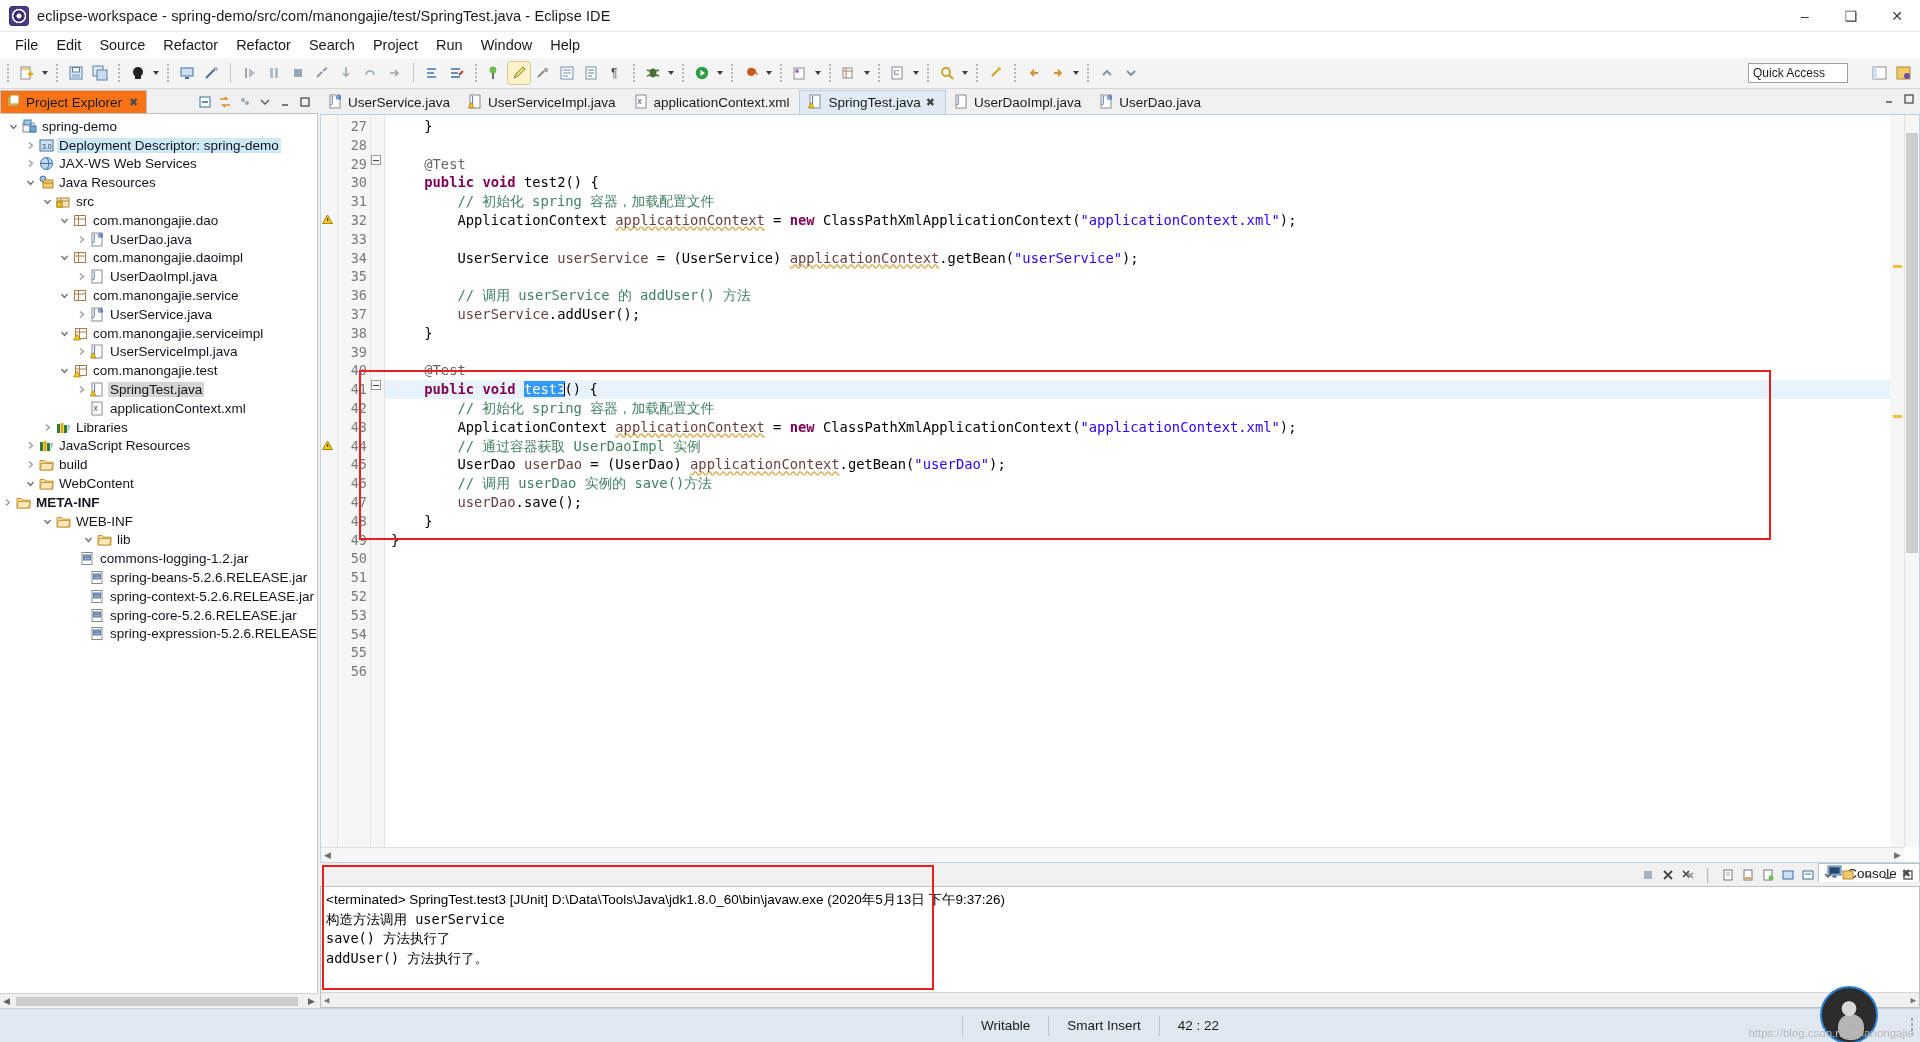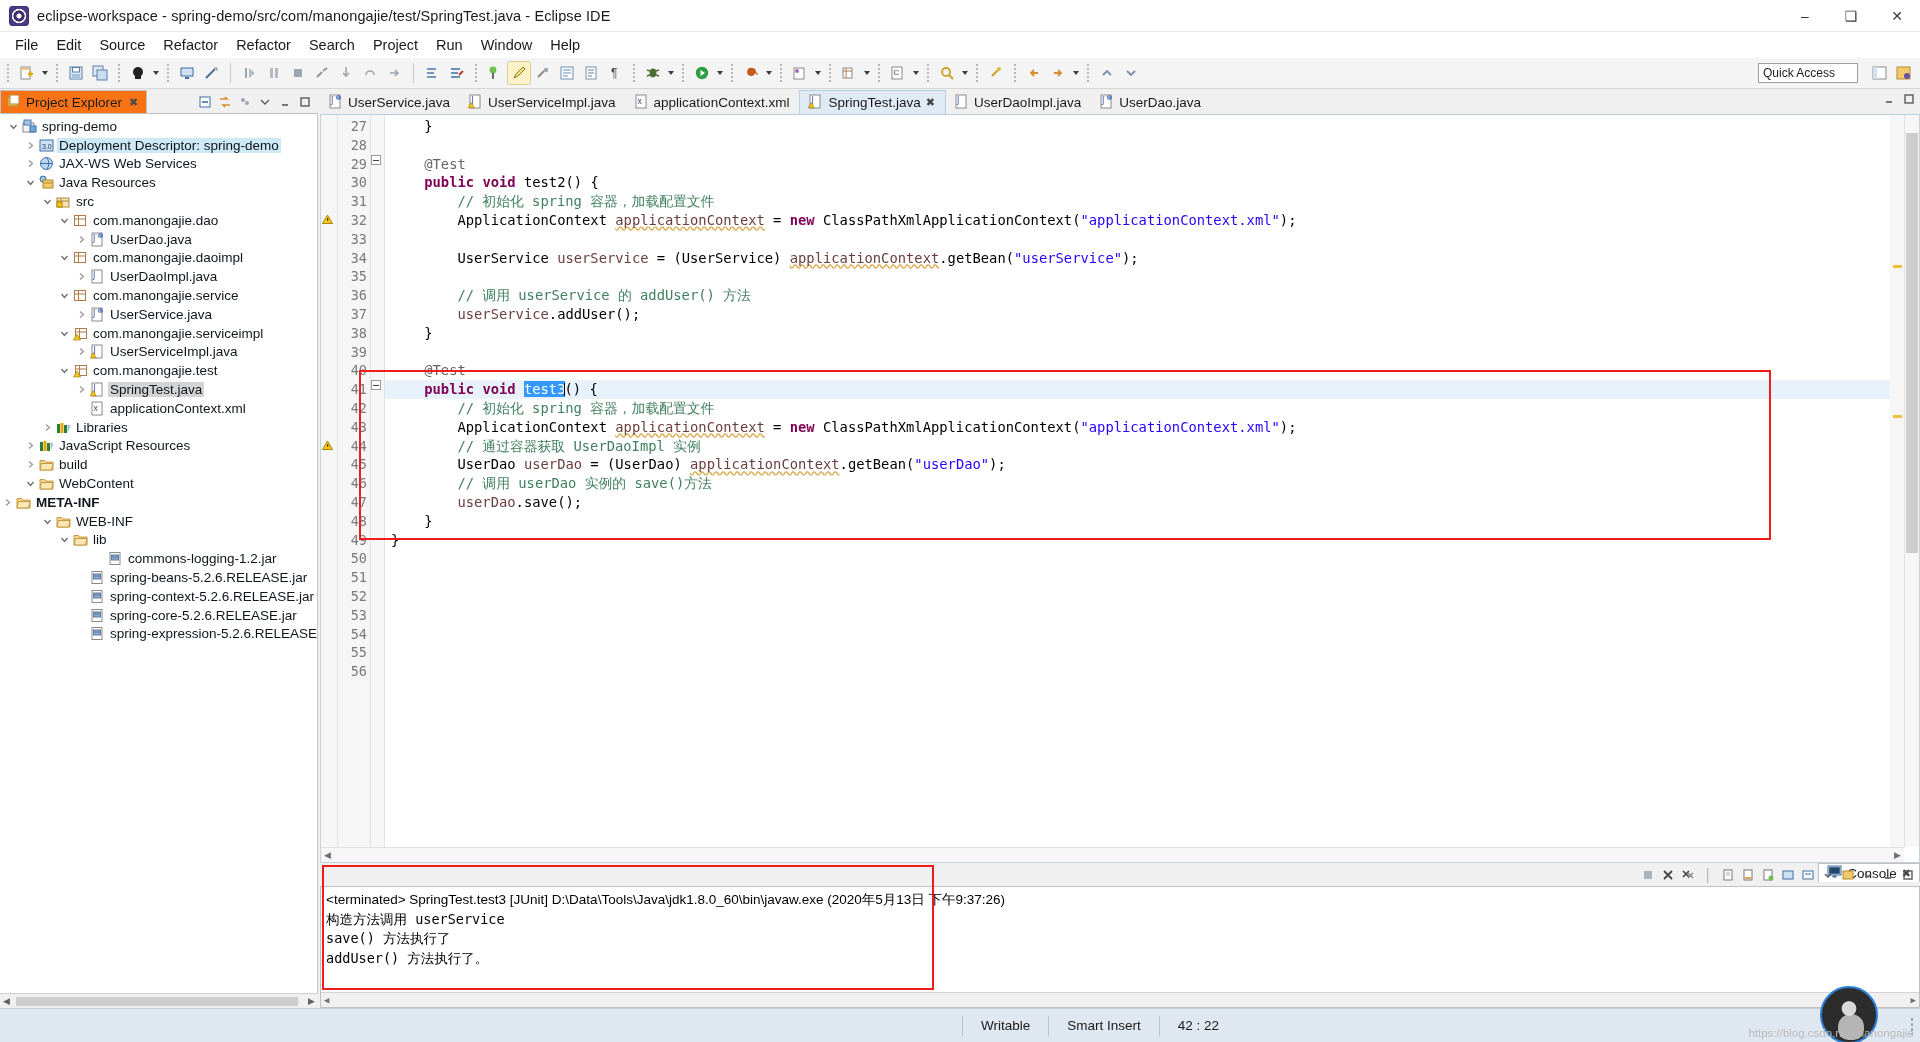--- a/index.html
+++ b/index.html
@@ -51,21 +51,21 @@
   .tb-btn {
     width: 22px; height: 22px; display: flex; align-items: center; justify-content: center;
     margin: 0 1px; border-radius: 2px; position: relative;
   }
   .tb-arrow { width: 11px; height: 22px; display: flex; align-items: center; justify-content: center; }
   .tb-arrow::after {
     content: ""; border-left: 3.5px solid transparent; border-right: 3.5px solid transparent;
     border-top: 4px solid #3c3c3c;
   }
   .quick-access {
-    margin-left: auto; margin-right: 10px;
+    margin-left: auto; margin-right: 20px;
     display: flex; align-items: center;
   }
   .qa-box {
     width: 100px; height: 20px; background: #ffffff; border: 1px solid #a0a0a0;
     font-size: 12px; color: #1a1a1a; display: flex; align-items: center;
     padding-left: 4px;
   }
   .tb-right { display: flex; align-items: center; margin-right: 4px; }
 
   
@@ -885,35 +885,35 @@
               </svg>
             </span>
             <span class="ico">
               <svg width="15" height="15" viewBox="0 0 15 15">
                 <path d="M1 3.5h4.5l1.2 1.6H14V13H1z" fill="#f7d694" stroke="#c59a3d"></path>
                 <path d="M2.4 6.5H14L12.6 13H1z" fill="#fbe6b8" stroke="#c59a3d"></path>
               </svg>
             </span>
             <span class="lbl">WEB-INF</span>
           </div>
-          <div class="row" style="padding-left: 57px;">
+          <div class="row" style="padding-left: 81px;">
             <span class="twisty">
               <svg width="9" height="9" viewBox="0 0 9 9">
                 <path d="M1.5 3 L4.5 6.5 L7.5 3" stroke="#6d6d6d" fill="none" stroke-width="1.3"></path>
               </svg>
             </span>
             <span class="ico">
               <svg width="15" height="15" viewBox="0 0 15 15">
                 <path d="M1 3.5h4.5l1.2 1.6H14V13H1z" fill="#f7d694" stroke="#c59a3d"></path>
                 <path d="M2.4 6.5H14L12.6 13H1z" fill="#fbe6b8" stroke="#c59a3d"></path>
               </svg>
             </span>
             <span class="lbl">lib</span>
           </div>
-          <div class="row" style="padding-left: 92px;">
+          <div class="row" style="padding-left: 64px;">
             <span class="twisty"></span>
             <span class="ico">
               <svg width="15" height="15" viewBox="0 0 15 15">
                 <rect x="2" y="1.5" width="10" height="12" fill="#fff" stroke="#8a8a8a"></rect>
                 <rect x="3.5" y="4" width="7" height="5" fill="#8fa9c9" stroke="#5d7ba3"></rect>
                 <path d="M3.5 6h7" stroke="#5d7ba3"></path>
               </svg>
             </span>
             <span class="lbl">commons-logging-1.2.jar</span>
           </div>

